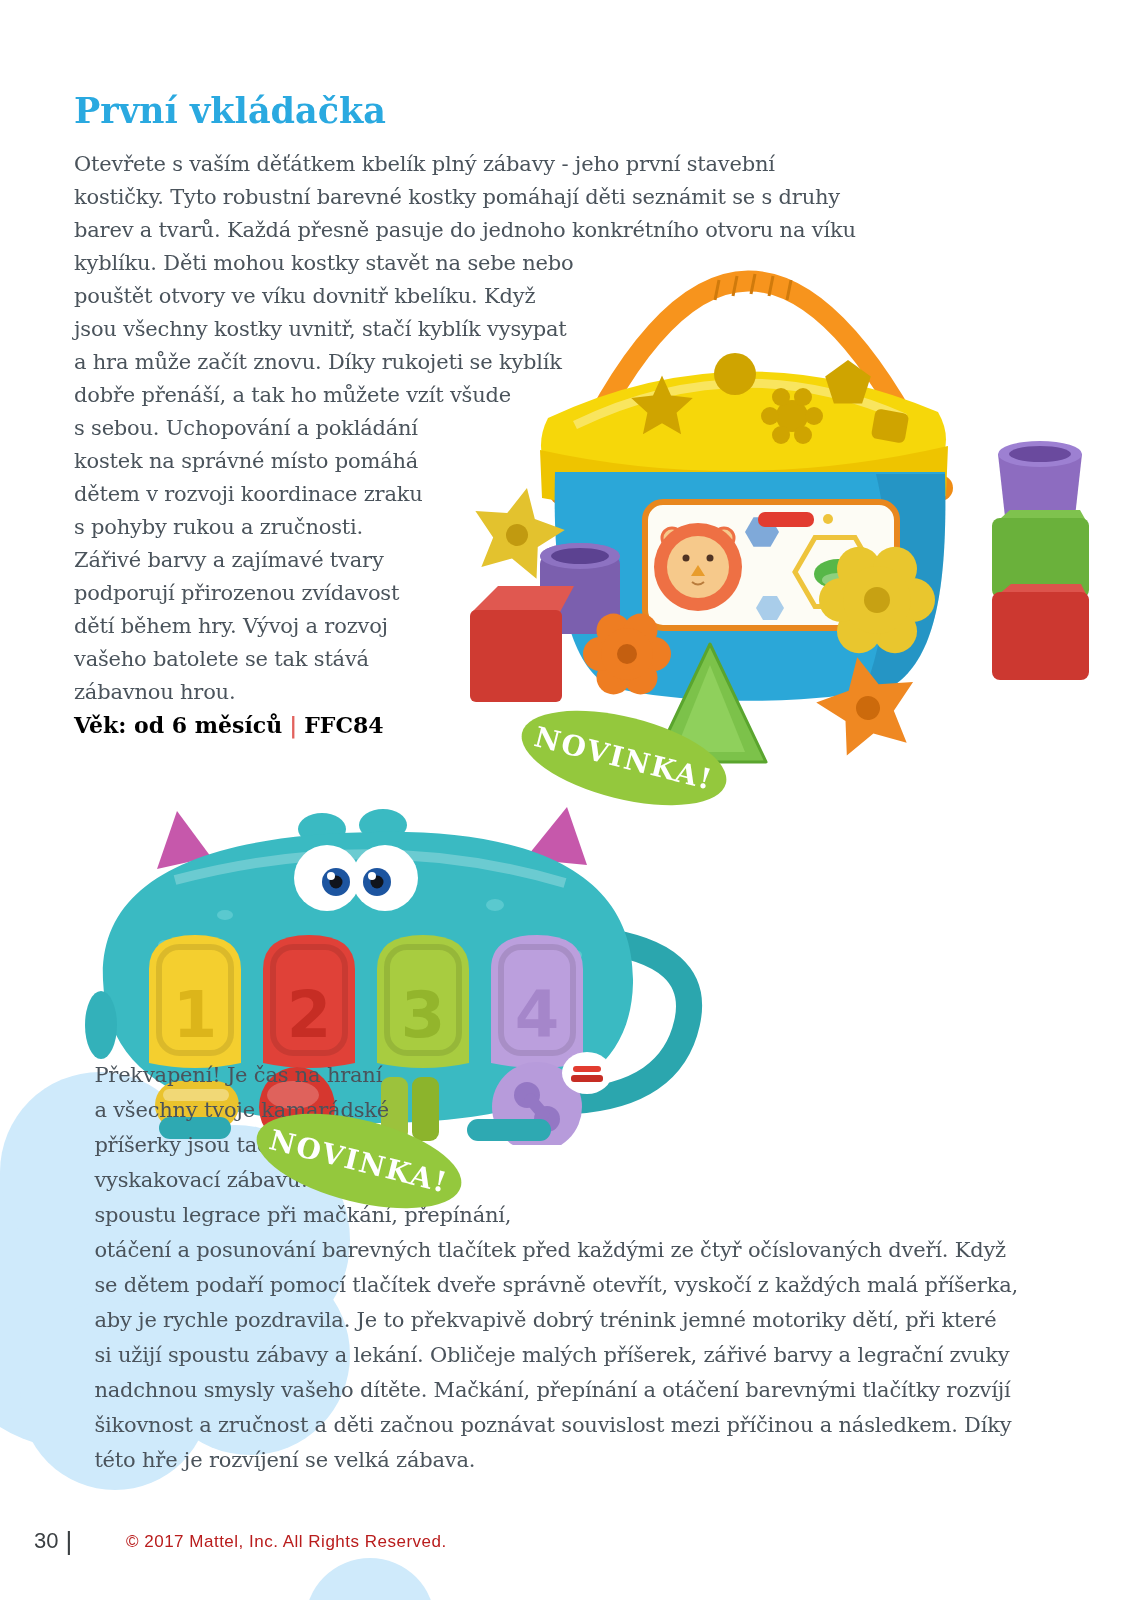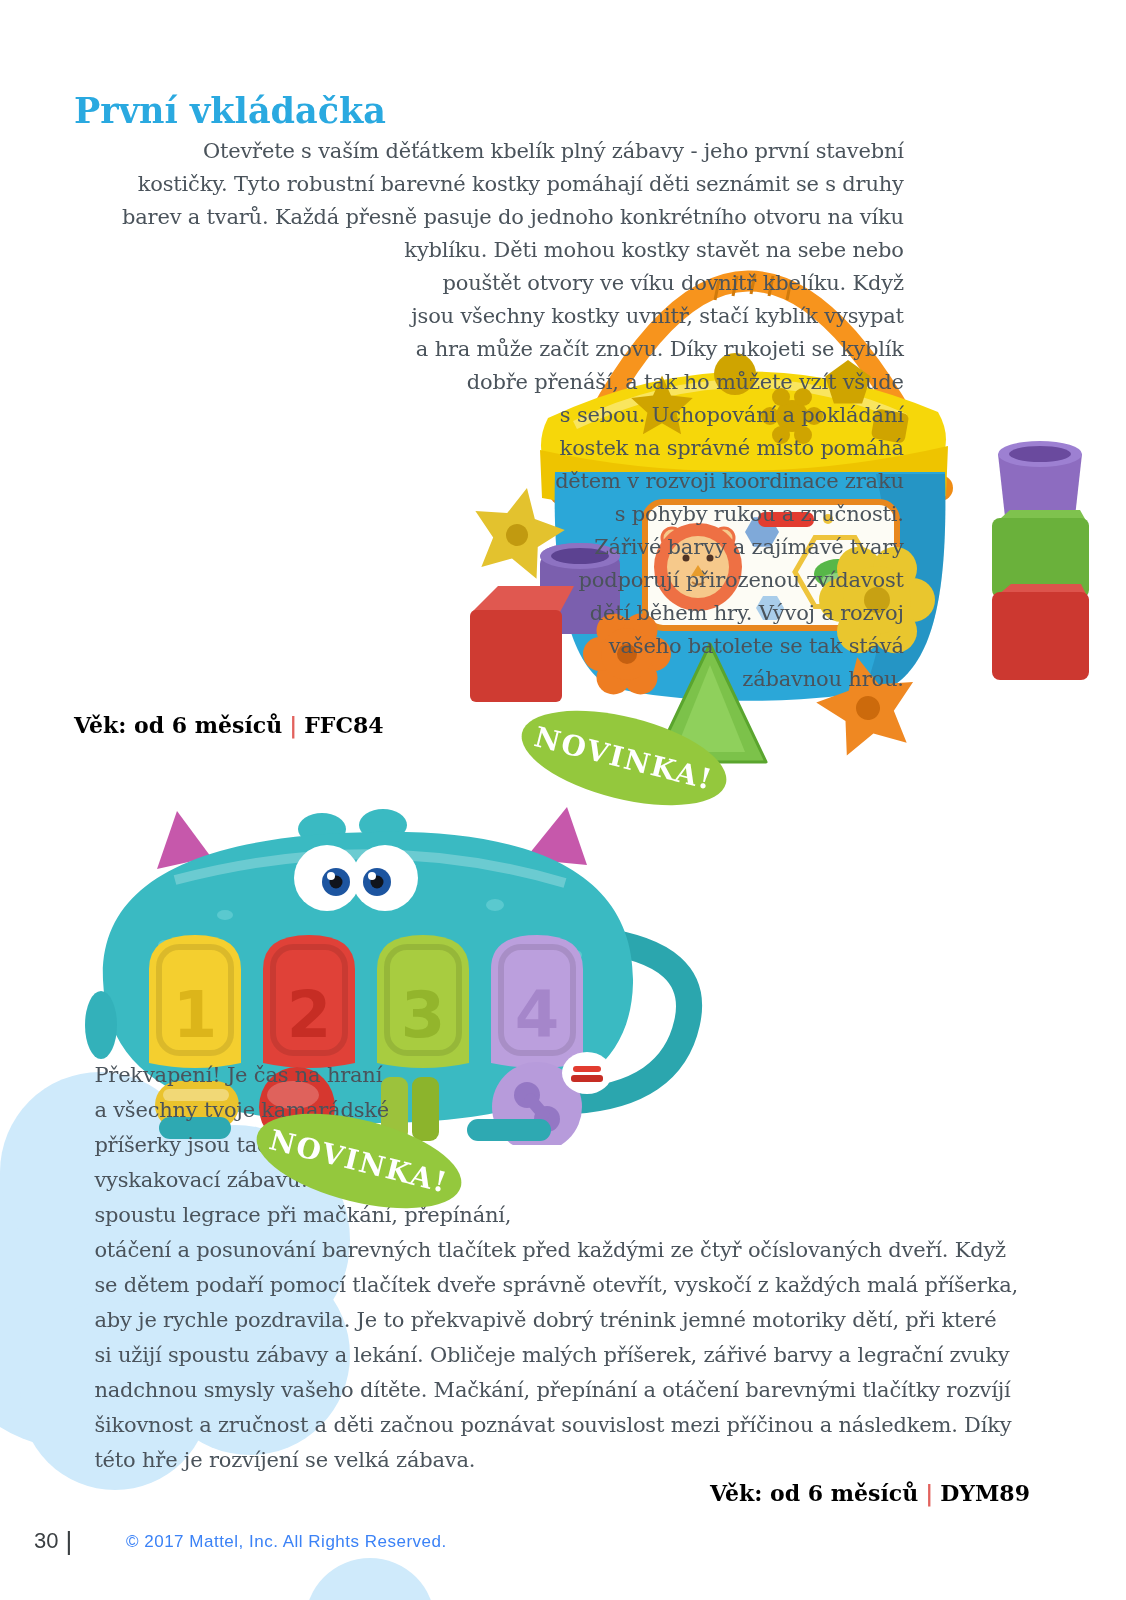--- a/index.html
+++ b/index.html
@@ -2,40 +2,40 @@
 <html><head>
 <meta charset="utf-8">
 <style>
   html,body{margin:0;padding:0;background:#ffffff;}
   .page{position:relative;width:1126px;height:1600px;background:#ffffff;overflow:hidden;
         font-family:"DejaVu Serif","Liberation Serif",serif;}
   .abs{position:absolute;}
   
   .product-title{font-weight:bold;color:#2aa9e0;font-size:35px;line-height:44px;white-space:pre-line;z-index:2;}
   .body-copy{color:#4a535b;font-size:21px;letter-spacing:-0.2px;white-space:pre-line;z-index:2;}
-  .para1{left:74px;top:135px;line-height:33px;text-align:right;margin-left:48px;}
+  .para1{left:74px;top:148px;line-height:33px;text-align:left;}
   .para2{right:108px;top:1058px;line-height:35px;}
   .age-row{font-weight:bold;font-size:22px;z-index:2;white-space:nowrap;}
   .age-row .cyan{color:#000000;}
   .age-row .sep{color:#e2625d;padding:0 7px;font-weight:bold;}
   
   .badge{width:210px;height:82px;background:#94c83d;border-radius:50%;
          display:flex;align-items:center;justify-content:center;
          transform:rotate(14deg);z-index:3;}
   .badge span{color:#ffffff;font-weight:bold;font-size:28px;letter-spacing:2px;}
   
   .cloud-circle{position:absolute;background:#cfeafb;border-radius:50%;z-index:0;}
   
   .toy{z-index:1;}
   
   .footer-num{left:34px;top:1526px;font-family:Liberation Sans, sans-serif;
               font-size:22px;color:#3a3f42;z-index:2;}
   .footer-num .bar{font-size:26px;font-weight:400;margin-left:7px;vertical-align:-2px;}
   .footer-copy{left:126px;top:1532px;font-family:"Liberation Sans",sans-serif;
-               font-size:17px;color:#3b82f6;letter-spacing:0.5px;z-index:2;}
+               font-size:17px;color:#b91c1c;letter-spacing:0.5px;z-index:2;}
 </style>
 </head>
 <body>
 
 <div class="page">
 
   <div>
     <div class="cloud-circle" style="left:-70px;top:1150px;width:300px;height:300px;"></div>
     <div class="cloud-circle" style="left:0px;top:1072px;width:200px;height:200px;"></div>
     <div class="cloud-circle" style="left:120px;top:1125px;width:230px;height:230px;"></div>
@@ -259,22 +259,19 @@
 vyskakovací zábavu! Děti si užijí
 spoustu legrace při mačkání, přepínání,
 otáčení a posunování barevných tlačítek před každými ze čtyř očíslovaných dveří. Když
 se dětem podaří pomocí tlačítek dveře správně otevřít, vyskočí z každých malá příšerka,
 aby je rychle pozdravila. Je to překvapivě dobrý trénink jemné motoriky dětí, při které
 si užijí spoustu zábavy a lekání. Obličeje malých příšerek, zářivé barvy a legrační zvuky
 nadchnou smysly vašeho dítěte. Mačkání, přepínání a otáčení barevnými tlačítky rozvíjí
 šikovnost a zručnost a děti začnou poznávat souvislost mezi příčinou a následkem. Díky
 této hře je rozvíjení se velká zábava.</div>
 
-  <div class="abs age-row" style="right:96px;top:1480px;">
-    <span class="cyan">Věk: od 6 měsíců</span><span class="sep">|</span><span class="cyan">DYM89</span>
-  </div>
 
   <div class="abs footer-num">
     <span>30</span><span class="bar">|</span>
   </div>
   <div class="abs footer-copy">© 2017 Mattel, Inc. All Rights Reserved.</div>
 
 </div>
 
 </body></html>

